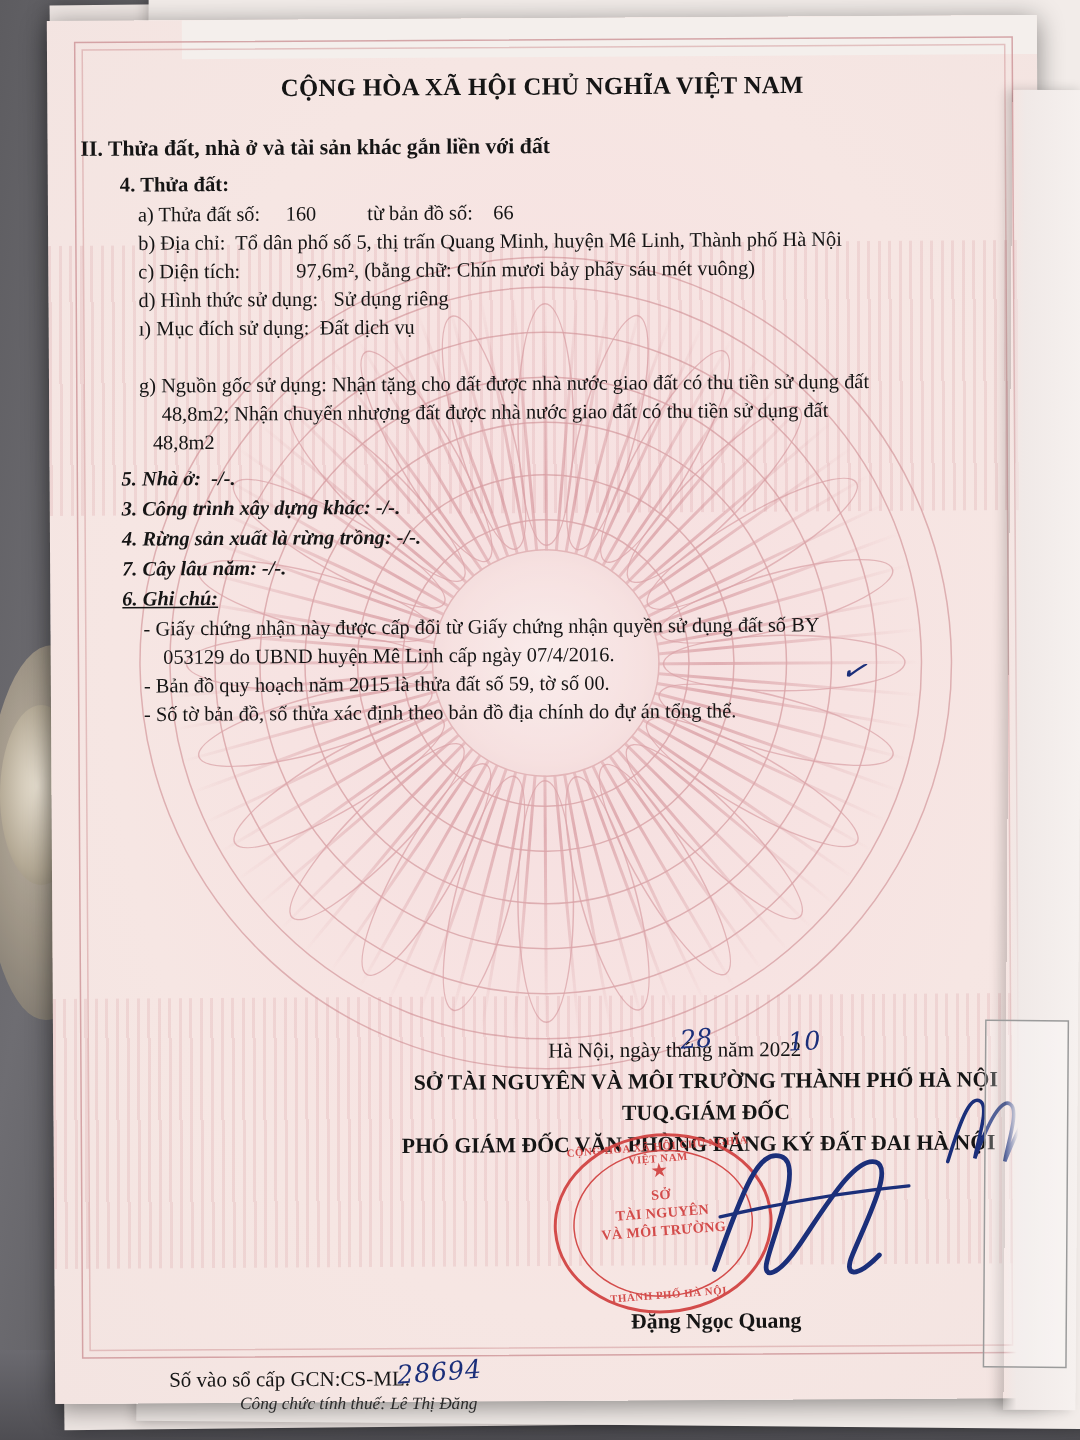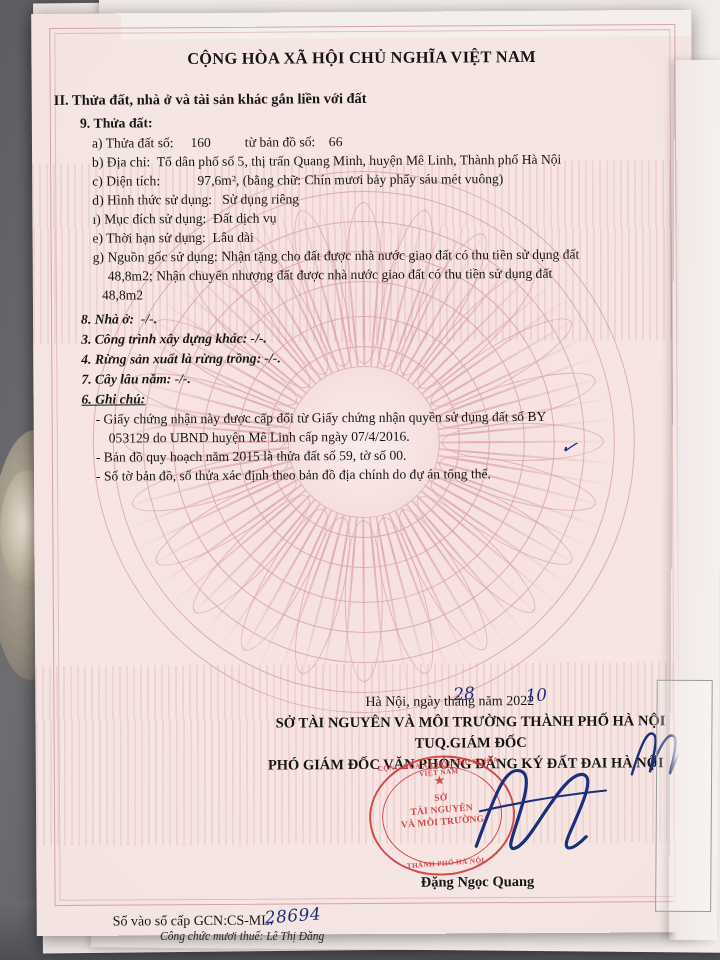--- a/index.html
+++ b/index.html
@@ -521,33 +521,32 @@
 
     <div class="band-top"></div>
     <div class="band-bottom"></div>
 
     <div class="txt">
 
       <div class="title">CỘNG HÒA XÃ HỘI CHỦ NGHĨA VIỆT NAM</div>
 
       <div class="sec-head">II. Thửa đất, nhà ở và tài sản khác gắn liền với đất</div>
 
-      <div class="line block-1">9. Thửa đất:</div>
+      <div class="line block-1">4. Thửa đất:</div>
 
       <div class="line l-a">a) Thửa đất số:     160          từ bản đồ số:    66</div>
       <div class="line l-b">b) Địa chỉ:  Tổ dân phố số 5, thị trấn Quang Minh, huyện Mê Linh, Thành phố Hà Nội</div>
       <div class="line l-c">c) Diện tích:           97,6m², (bằng chữ: Chín mươi bảy phẩy sáu mét vuông)</div>
       <div class="line l-d">d) Hình thức sử dụng:   Sử dụng riêng</div>
       <div class="line l-e1">ı) Mục đích sử dụng:  Đất dịch vụ</div>
-      <div class="line l-e2">e) Thời hạn sử dụng:  Lâu dài</div>
       <div class="line l-g">g) Nguồn gốc sử dụng: Nhận tặng cho đất được nhà nước giao đất có thu tiền sử dụng đất</div>
       <div class="line l-g2">48,8m2; Nhận chuyển nhượng đất được nhà nước giao đất có thu tiền sử dụng đất</div>
       <div class="line l-g3">48,8m2</div>
 
-      <div class="line l-2 ital-head">8. Nhà ở:  -/-.</div>
+      <div class="line l-2 ital-head">5. Nhà ở:  -/-.</div>
       <div class="line l-3 ital-head">3. Công trình xây dựng khác: -/-.</div>
       <div class="line l-4 ital-head">4. Rừng sản xuất là rừng trồng: -/-.</div>
       <div class="line l-5 ital-head">7. Cây lâu năm: -/-.</div>
       <div class="line l-6 ital-head">6. Ghi chú:</div>
 
       <div class="line l-n1">- Giấy chứng nhận này được cấp đổi từ Giấy chứng nhận quyền sử dụng đất số BY</div>
       <div class="line l-n2">053129 do UBND huyện Mê Linh cấp ngày 07/4/2016.</div>
       <div class="line l-n3">- Bản đồ quy hoạch năm 2015 là thửa đất số 59, tờ số 00.</div>
       <div class="line l-n4">- Số tờ bản đồ, số thửa xác định theo bản đồ địa chính do đự án tổng thể.</div>
 
@@ -584,14 +583,14 @@
     </svg>
     <svg class="sig2" viewBox="0 0 90 70">
       <path d="M6,58 C16,26 22,14 28,18 C34,22 26,44 24,56 C34,30 42,16 48,20 C54,24 46,46 44,58 C54,34 62,18 70,22 C78,26 66,48 64,60" fill="none" stroke="#1b2f7a" stroke-width="2.4" stroke-linecap="round"></path>
     </svg>
   </div>
 
   <div class="right-sheet">
     <div class="right-box"></div>
   </div>
 
-  <div class="footer-note">Công chức mươi thuế: Lê Thị Đăng</div>
+  <div class="footer-note">Công chức tính thuế: Lê Thị Đăng</div>
 </div>
 
 </body></html>

